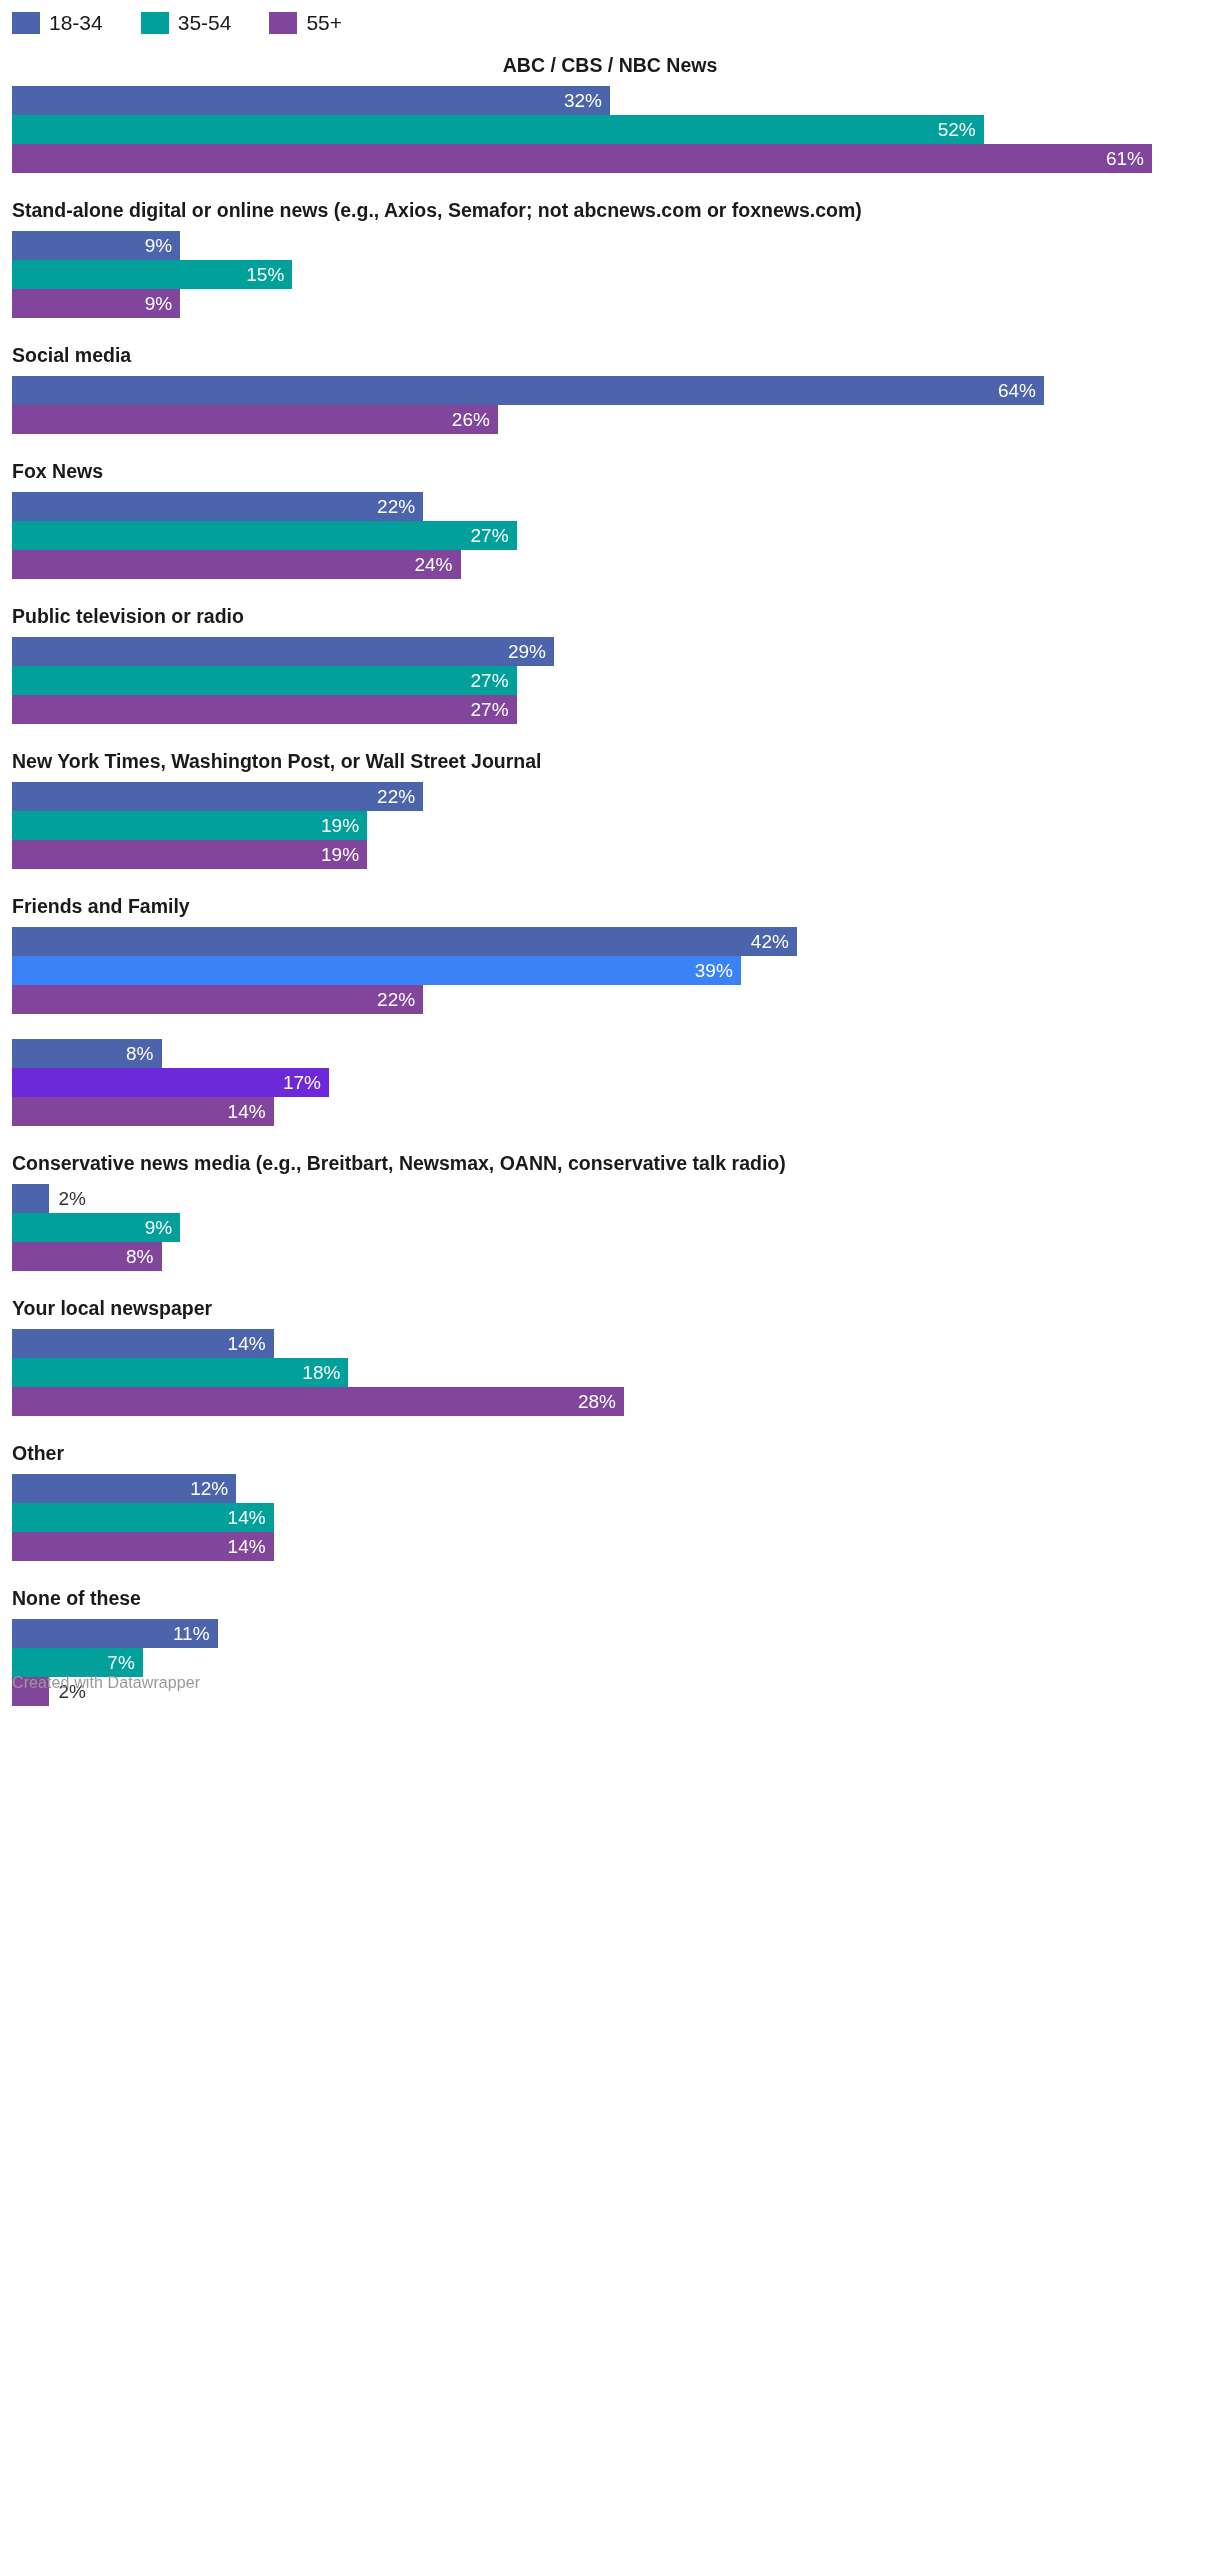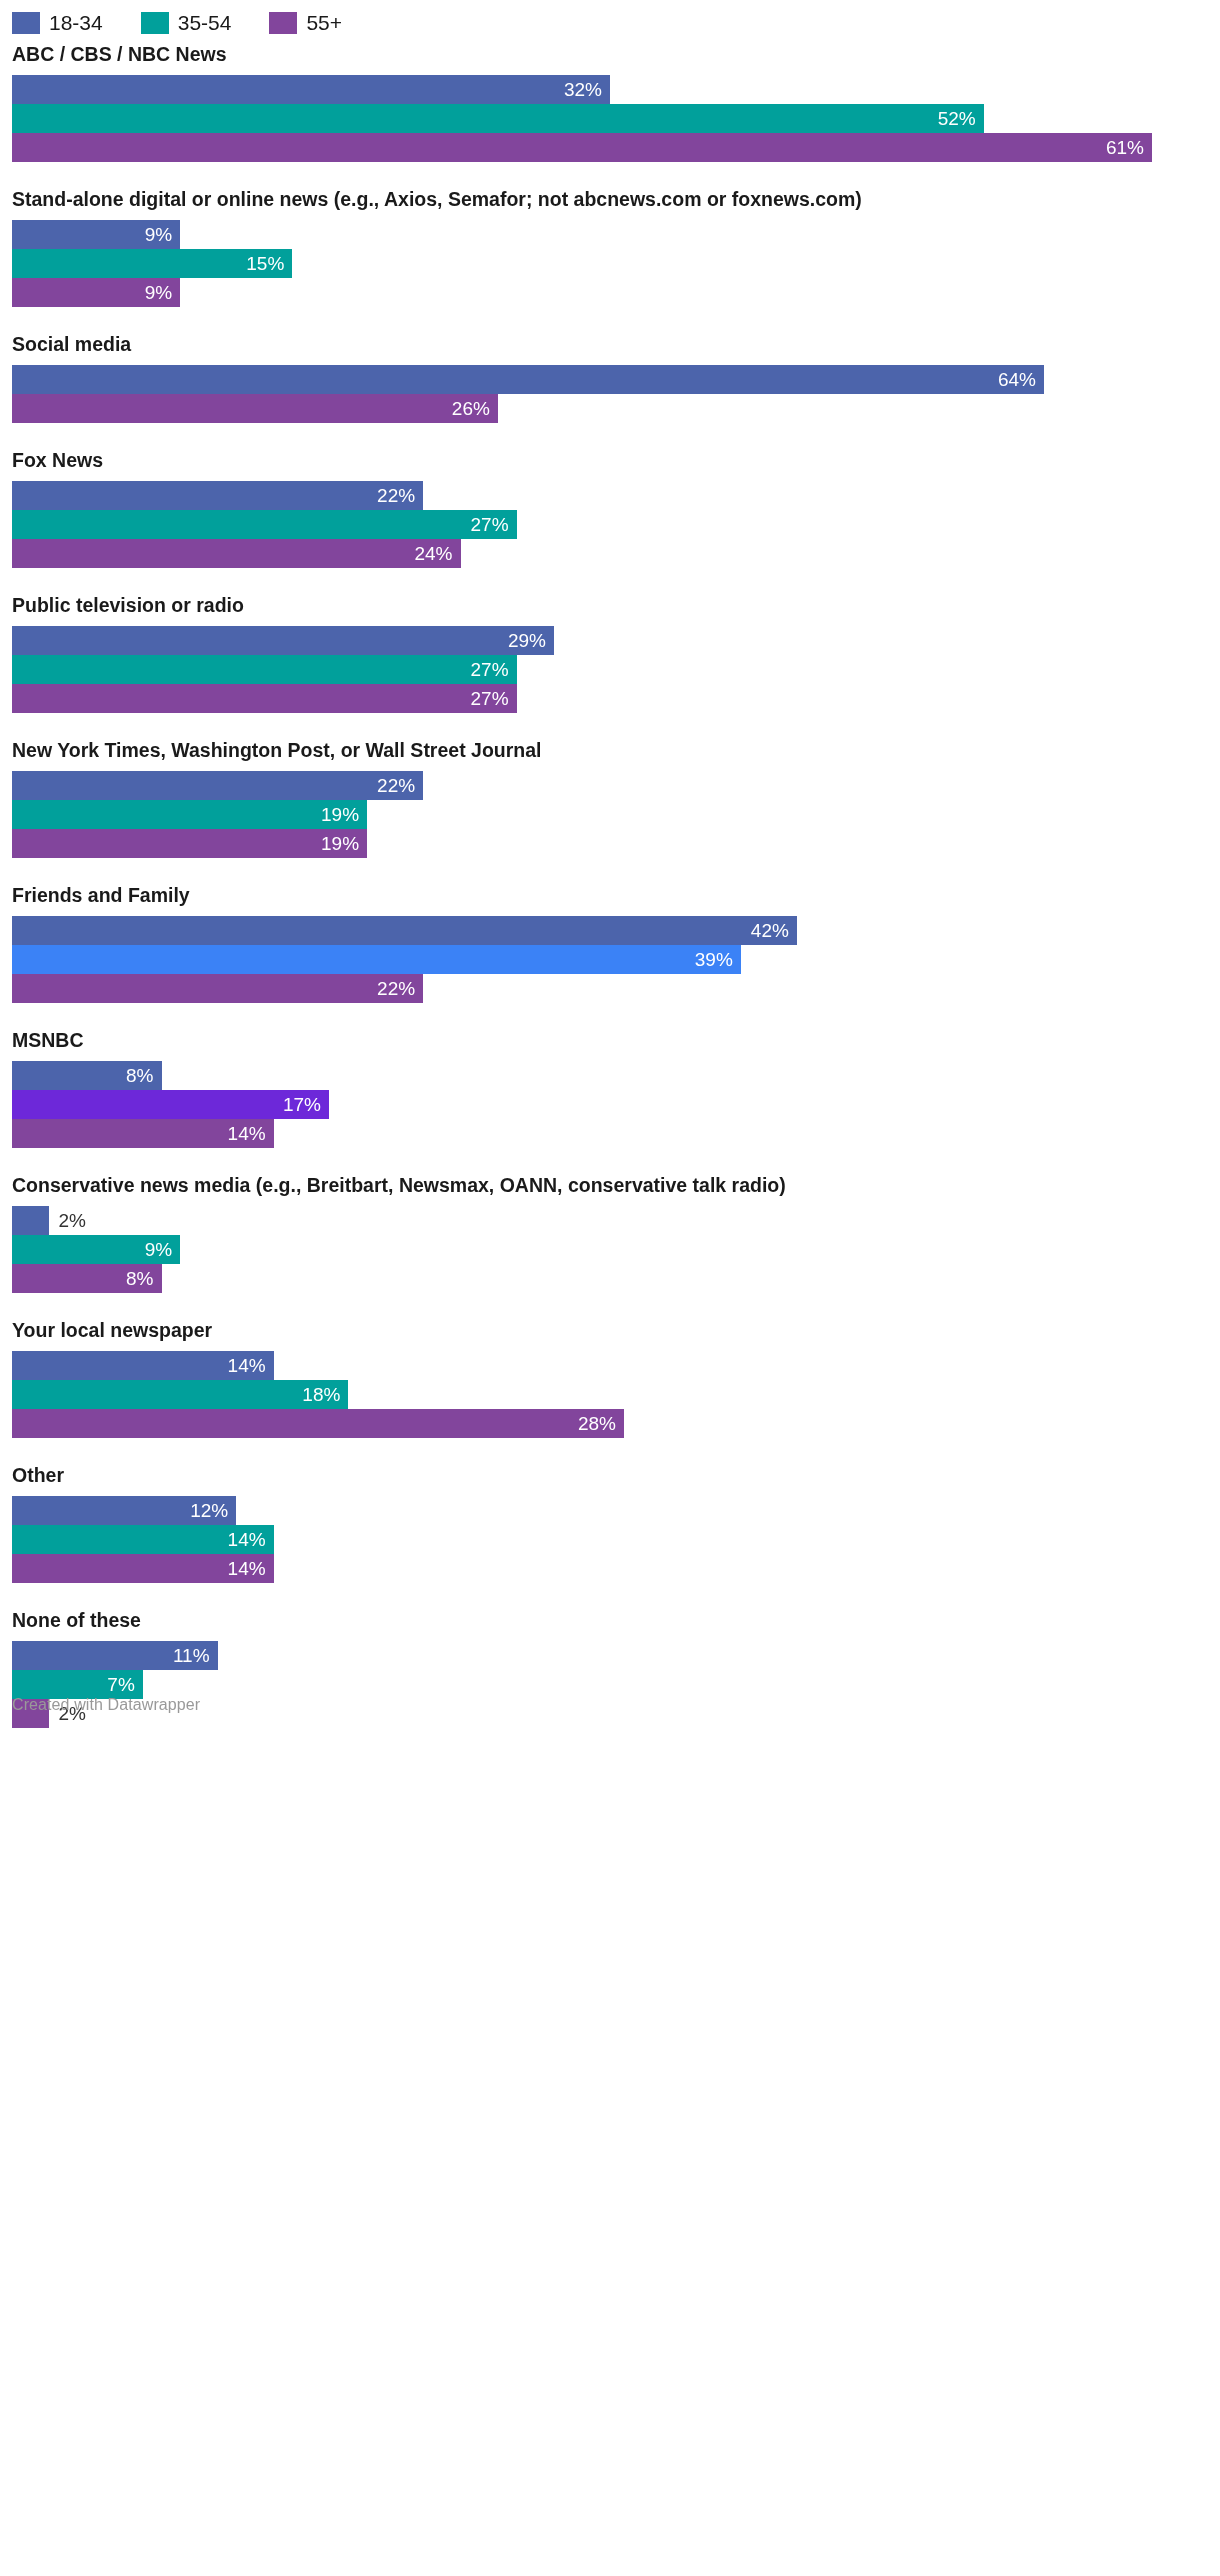--- a/index.html
+++ b/index.html
@@ -47,21 +47,21 @@
     white-space: nowrap;
   }
 
   
   .groups {
     padding: 0 12px 0 12px;
   }
   .group {
     margin-top: 25px;
   }
-  .group:first-child { margin-top: 8px; }
+  .group:first-child { margin-top: 19px; text-align: center; }
 
   .group-title {
     font-size: 19.5px;
     font-weight: bold;
     color: #1a1a1a;
     line-height: 24px;
     margin-bottom: 9px;
     white-space: nowrap;
   }
   .bars { display: block; }
@@ -254,21 +254,20 @@
             </div>
           </div>
           <div class="bar-row">
             <div class="bar" style="width: 411.125px; background: rgb(130, 69, 156);">
               <span class="bar-value">22%</span>
             </div>
           </div>
         </div>
       </div>
       <div class="group">
-        <div class="group-title">MSNBC</div>
         <div class="bars">
           <div class="bar-row">
             <div class="bar" style="width: 149.5px; background: rgb(76, 100, 171);">
               <span class="bar-value">8%</span>
             </div>
           </div>
           <div class="bar-row">
             <div class="bar" style="width: 317px; background: #6d28d9;">
               <span class="bar-value">17%</span>
             </div>

